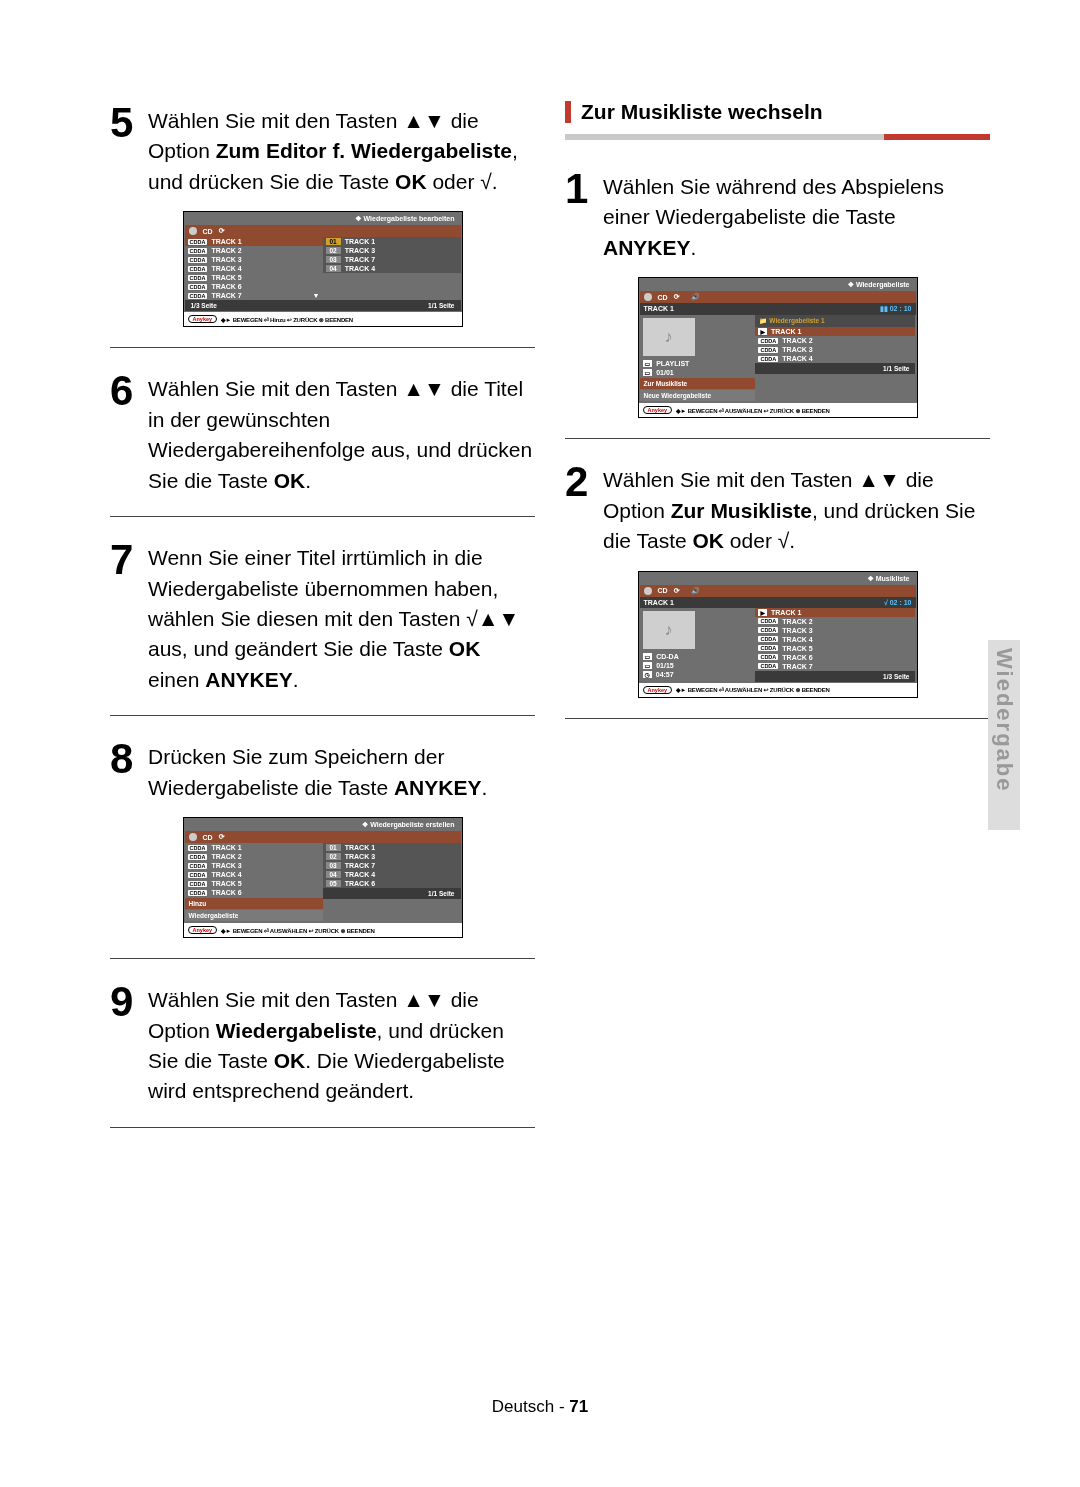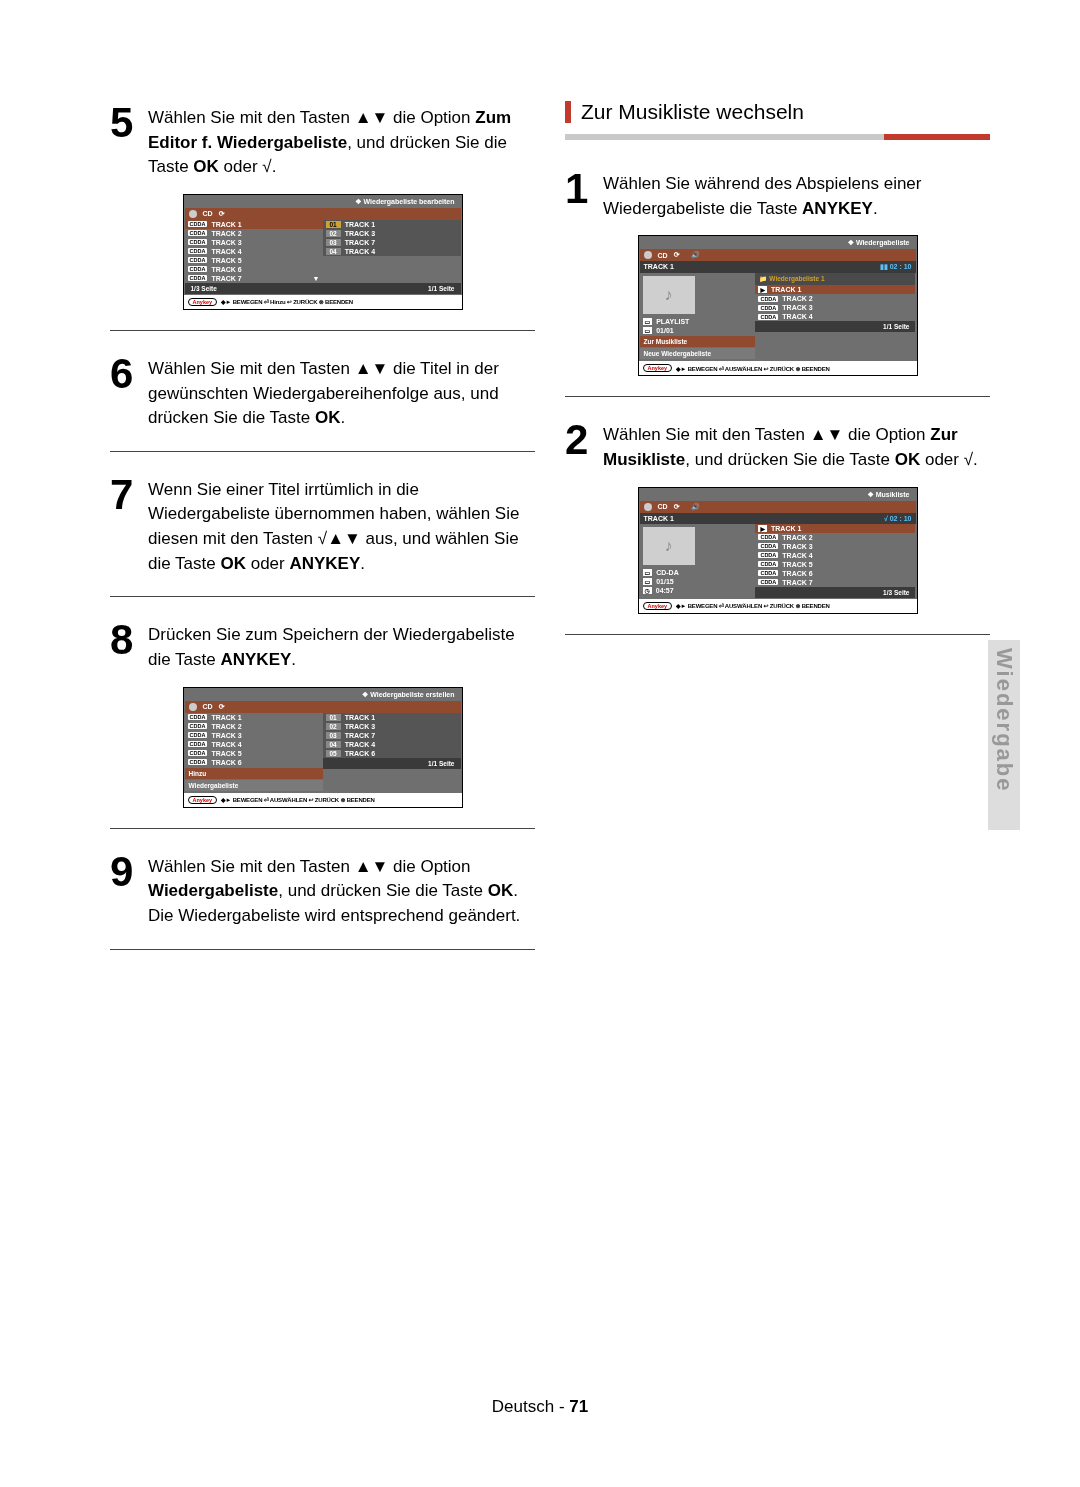--- a/index.html
+++ b/index.html
@@ -2,27 +2,27 @@
 <html><head>
 <meta charset="utf-8">
 <style>
   * { box-sizing: border-box; margin: 0; padding: 0; }
   html,body { width:1080px; height:1487px; background:#fff; font-family: Arial, Helvetica, sans-serif; color:#000; }
   .page { position:relative; width:1080px; height:1487px; padding:100px 90px 60px 110px; }
   .cols { display:flex; gap:30px; }
   .col { width:430px; }
   .step { display:flex; margin-bottom:14px; }
   .stepnum { font-size:42px; font-weight:bold; width:38px; line-height:1; padding-top:2px; }
-  .steptext { font-size:17px; line-height:1.45; padding-top:6px; flex:1; }
+  .steptext { font-size:21px; line-height:1.45; padding-top:6px; flex:1; }
   .steptext b { font-weight:bold; }
   .hr { border:0; border-top:1px solid #444; margin:20px 0; width:100%; }
   .hr-heavy-accent { height:6px; margin:0 0 26px 0; }
   .hr-heavy-accent .gray { display:inline-block; height:6px; width:75%; background:#c9c9c9; vertical-align:top;}
   .hr-heavy-accent .red  { display:inline-block; height:6px; width:25%; background:#c23a2e; vertical-align:top;}
-  .section-title { display:flex; align-items:center; font-size:21px; font-weight:normal; margin-bottom:10px; }
+  .section-title { display:flex; align-items:center; font-size:21px; font-weight:bold; margin-bottom:10px; }
   .title-bar { width:6px; height:22px; background:#c23a2e; margin-right:10px; }
   .side-tab { position:absolute; right:60px; top:640px; width:32px; height:190px; background:#ddd; display:flex; align-items:flex-start; justify-content:center; }
   .side-tab span { writing-mode:vertical-rl; text-orientation:mixed; font-size:22px; font-weight:bold; color:#999; letter-spacing:2px; padding-top:8px; }
   .footer { position:absolute; bottom:70px; width:100%; left:0; text-align:center; font-size:17px; }
   .footer b { font-weight:bold; }
 
   
   .device { width:280px; margin:14px auto 10px auto; border:1px solid #000; background:#fff; font-size:7px; font-weight:bold; color:#fff; }
   .device-body { background:#6f6f6f; padding:1px; }
   .osd-title { text-align:right; color:#fff; padding:2px 6px 2px 0; font-size:7px; }
@@ -147,21 +147,21 @@
         <div class="steptext">
           <span>Wählen Sie mit den Tasten </span><span>▲▼</span><span> die Titel in der gewünschten Wiedergabereihenfolge aus, und drücken Sie die Taste </span><b>OK</b><span>.</span>
         </div>
       </div>
 
       <hr class="hr">
 
       <div class="step">
         <div class="stepnum">7</div>
         <div class="steptext">
-          <span>Wenn Sie einer Titel irrtümlich in die Wiedergabeliste übernommen haben, wählen Sie diesen mit den Tasten </span><span>√▲▼</span><span> aus, und wählen Sie die Taste </span><b>OK</b><span> oder </span><b>ANYKEY</b><span>.</span>
+          <span>Wenn Sie einer Titel irrtümlich in die Wiedergabeliste übernommen haben, wählen Sie diesen mit den Tasten </span><span>√▲▼</span><span> aus, und geändert Sie die Taste </span><b>OK</b><span> einen </span><b>ANYKEY</b><span>.</span>
         </div>
       </div>
 
       <hr class="hr">
 
       <div class="step">
         <div class="stepnum">8</div>
         <div class="steptext">
           <span>Drücken Sie zum Speichern der Wiedergabeliste die Taste </span><b>ANYKEY</b><span>.</span>
         </div>

